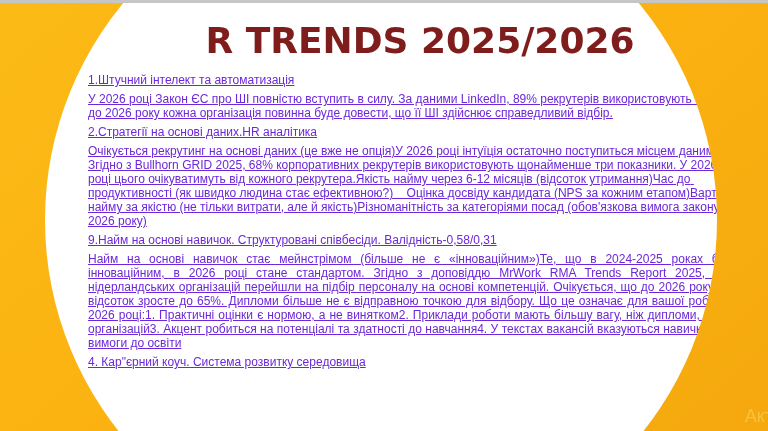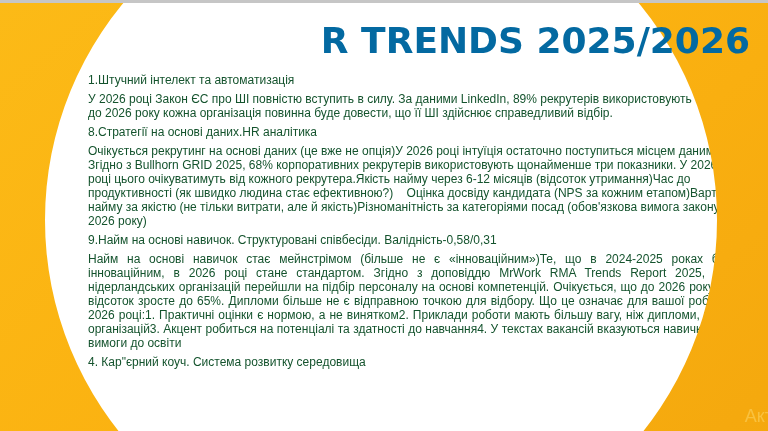--- a/index.html
+++ b/index.html
@@ -73,27 +73,27 @@
     font-size: 18px;
     color: #FAC647;
     opacity: 0.85;
   }
 </style>
 </head>
 <body>
 
 <div class="slide" style="background: rgb(255, 255, 255);">
 
-  <div class="content" style="color: #14532d;">
+  <div class="content" style="color: #6d28d9; text-decoration: underline;">
     <div class="section">
       <div class="sec-heading">1.Штучний інтелект та автоматизація</div>
       <p class="sec-body">У 2026 році Закон ЄС про ШІ повністю вступить в силу. За даними LinkedIn, 89% рекрутерів використовують ШІ, але до 2026 року кожна організація повинна буде довести, що її ШІ здійснює справедливий відбір.</p>
     </div>
     <div class="section">
-      <div class="sec-heading">8.Стратегії на основі даних.HR аналітика</div>
+      <div class="sec-heading">2.Стратегії на основі даних.HR аналітика</div>
       <p class="sec-body">Очікується рекрутинг на основі даних (це вже не опція)У 2026 році інтуїція остаточно поступиться місцем даним. Згідно з Bullhorn GRID 2025, 68% корпоративних рекрутерів використовують щонайменше три показники. У 2026 році цього очікуватимуть від кожного рекрутера.Якість найму через 6-12 місяців (відсоток утримання)Час до продуктивності (як швидко людина стає ефективною?)    Оцінка досвіду кандидата (NPS за кожним етапом)Вартість найму за якістю (не тільки витрати, але й якість)Різноманітність за категоріями посад (обов'язкова вимога закону з 2026 року)</p>
     </div>
     <div class="section">
       <div class="sec-heading">9.Найм на основі навичок. Структуровані співбесіди. Валідність-0,58/0,31</div>
       <p class="sec-body justify">Найм на основі навичок стає мейнстрімом (більше не є «інноваційним»)Те, що в 2024-2025 роках було інноваційним, в 2026 році стане стандартом. Згідно з доповіддю MrWork RMA Trends Report 2025, 43% нідерландських організацій перейшли на підбір персоналу на основі компетенцій. Очікується, що до 2026 року цей відсоток зросте до 65%. Дипломи більше не є відправною точкою для відбору. Що це означає для вашої роботи в 2026 році:1. Практичні оцінки є нормою, а не винятком2. Приклади роботи мають більшу вагу, ніж дипломи, у 70% організацій3. Акцент робиться на потенціалі та здатності до навчання4. У текстах вакансій вказуються навички, а не вимоги до освіти</p>
     </div>
     <div class="section">
       <div class="sec-heading">4. Кар"єрний коуч. Система розвитку середовища</div>
       <p class="sec-body"></p>
     </div>
@@ -105,17 +105,17 @@
         <stop id="grad-stop-1" offset="0%" stop-color="#FCBC18"></stop>
         <stop id="grad-stop-2" offset="50%" stop-color="#FBB211"></stop>
         <stop id="grad-stop-3" offset="100%" stop-color="#F3A60D"></stop>
       </linearGradient>
     </defs>
     <path fill-rule="evenodd" fill="url(#yellowGrad)" d="M0,0 H768 V431 H0 Z M45,220 a336,338 0 1 0 672,0 a336,338 0 1 0 -672,0 Z"></path>
   </svg>
 
   <div class="top-strip" style="background: rgb(198, 198, 198);"></div>
 
-  <div class="title" style="color: #0369a1; text-align: right;">R TRENDS 2025/2026</div>
+  <div class="title" style="color: #7f1d1d;">R TRENDS 2025/2026</div>
 
   <div class="watermark" style="color: rgb(250, 198, 71);">Акт</div>
 
 </div>
 
 </body></html>

